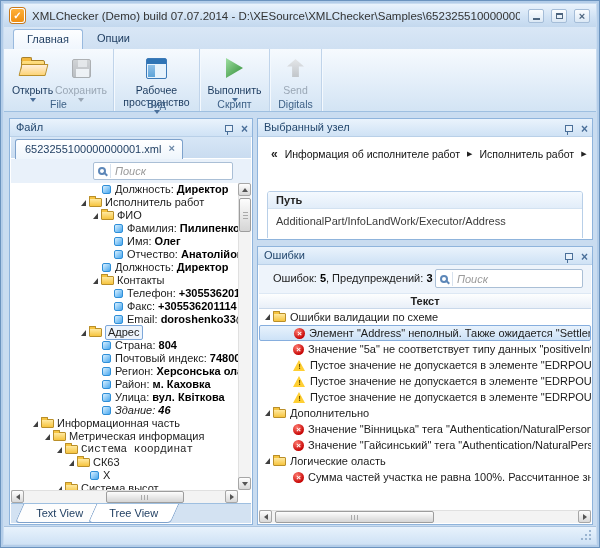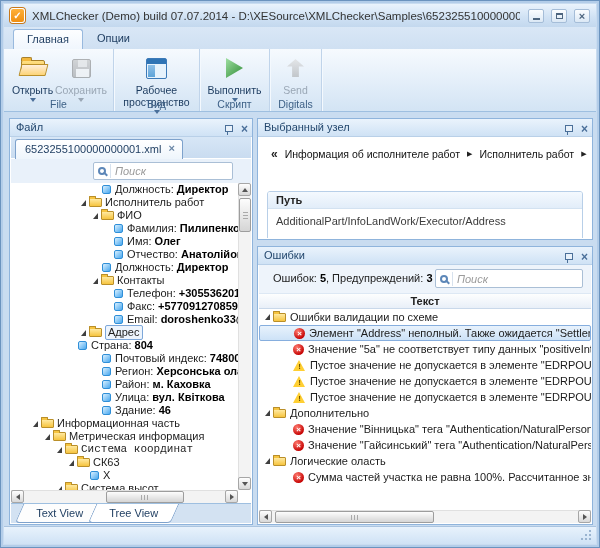--- a/index.html
+++ b/index.html
@@ -314,33 +314,33 @@
           <span class="tlbl">Контакты</span>
         </div>
         <div class="trow" style="padding-left: 94px;">
           <span class="expsp"></span>
           <span class="leafic"></span>
           <span class="tlbl"><span>Телефон: </span><b>+30553620114</b></span>
         </div>
         <div class="trow" style="padding-left: 94px;">
           <span class="expsp"></span>
           <span class="leafic"></span>
-          <span class="tlbl"><span>Факс: </span><b>+577091270859</b></span>
+          <span class="tlbl"><span>Факс: </span><b>+305536201114</b></span>
         </div>
         <div class="trow" style="padding-left: 94px;">
           <span class="expsp"></span>
           <span class="leafic"></span>
           <span class="tlbl"><span>Email: </span><b>doroshenko33@mai</b></span>
         </div>
         <div class="trow" style="padding-left: 70px;">
           <span class="exp"></span>
           <span class="folder"></span>
           <span class="tlbl sel">Адрес</span>
         </div>
-        <div class="trow" style="padding-left: 58px;">
+        <div class="trow" style="padding-left: 82px;">
           <span class="expsp"></span>
           <span class="leafic"></span>
           <span class="tlbl"><span>Страна: </span><b>804</b></span>
         </div>
         <div class="trow" style="padding-left: 82px;">
           <span class="expsp"></span>
           <span class="leafic"></span>
           <span class="tlbl"><span>Почтовый индекс: </span><b>74800</b></span>
         </div>
         <div class="trow" style="padding-left: 82px;">
@@ -351,21 +351,21 @@
         <div class="trow" style="padding-left: 82px;">
           <span class="expsp"></span>
           <span class="leafic"></span>
           <span class="tlbl"><span>Район: </span><b>м. Каховка</b></span>
         </div>
         <div class="trow" style="padding-left: 82px;">
           <span class="expsp"></span>
           <span class="leafic"></span>
           <span class="tlbl"><span>Улица: </span><b>вул. Квіткова</b></span>
         </div>
-        <div class="trow" style="padding-left: 82px;">
+        <div class="trow" style="padding-left: 82px; font-style: italic;">
           <span class="expsp"></span>
           <span class="leafic"></span>
           <span class="tlbl"><span>Здание: </span><b>46</b></span>
         </div>
         <div class="trow" style="padding-left: 22px;">
           <span class="exp"></span>
           <span class="folder"></span>
           <span class="tlbl">Информационная часть</span>
         </div>
         <div class="trow" style="padding-left: 34px;">

